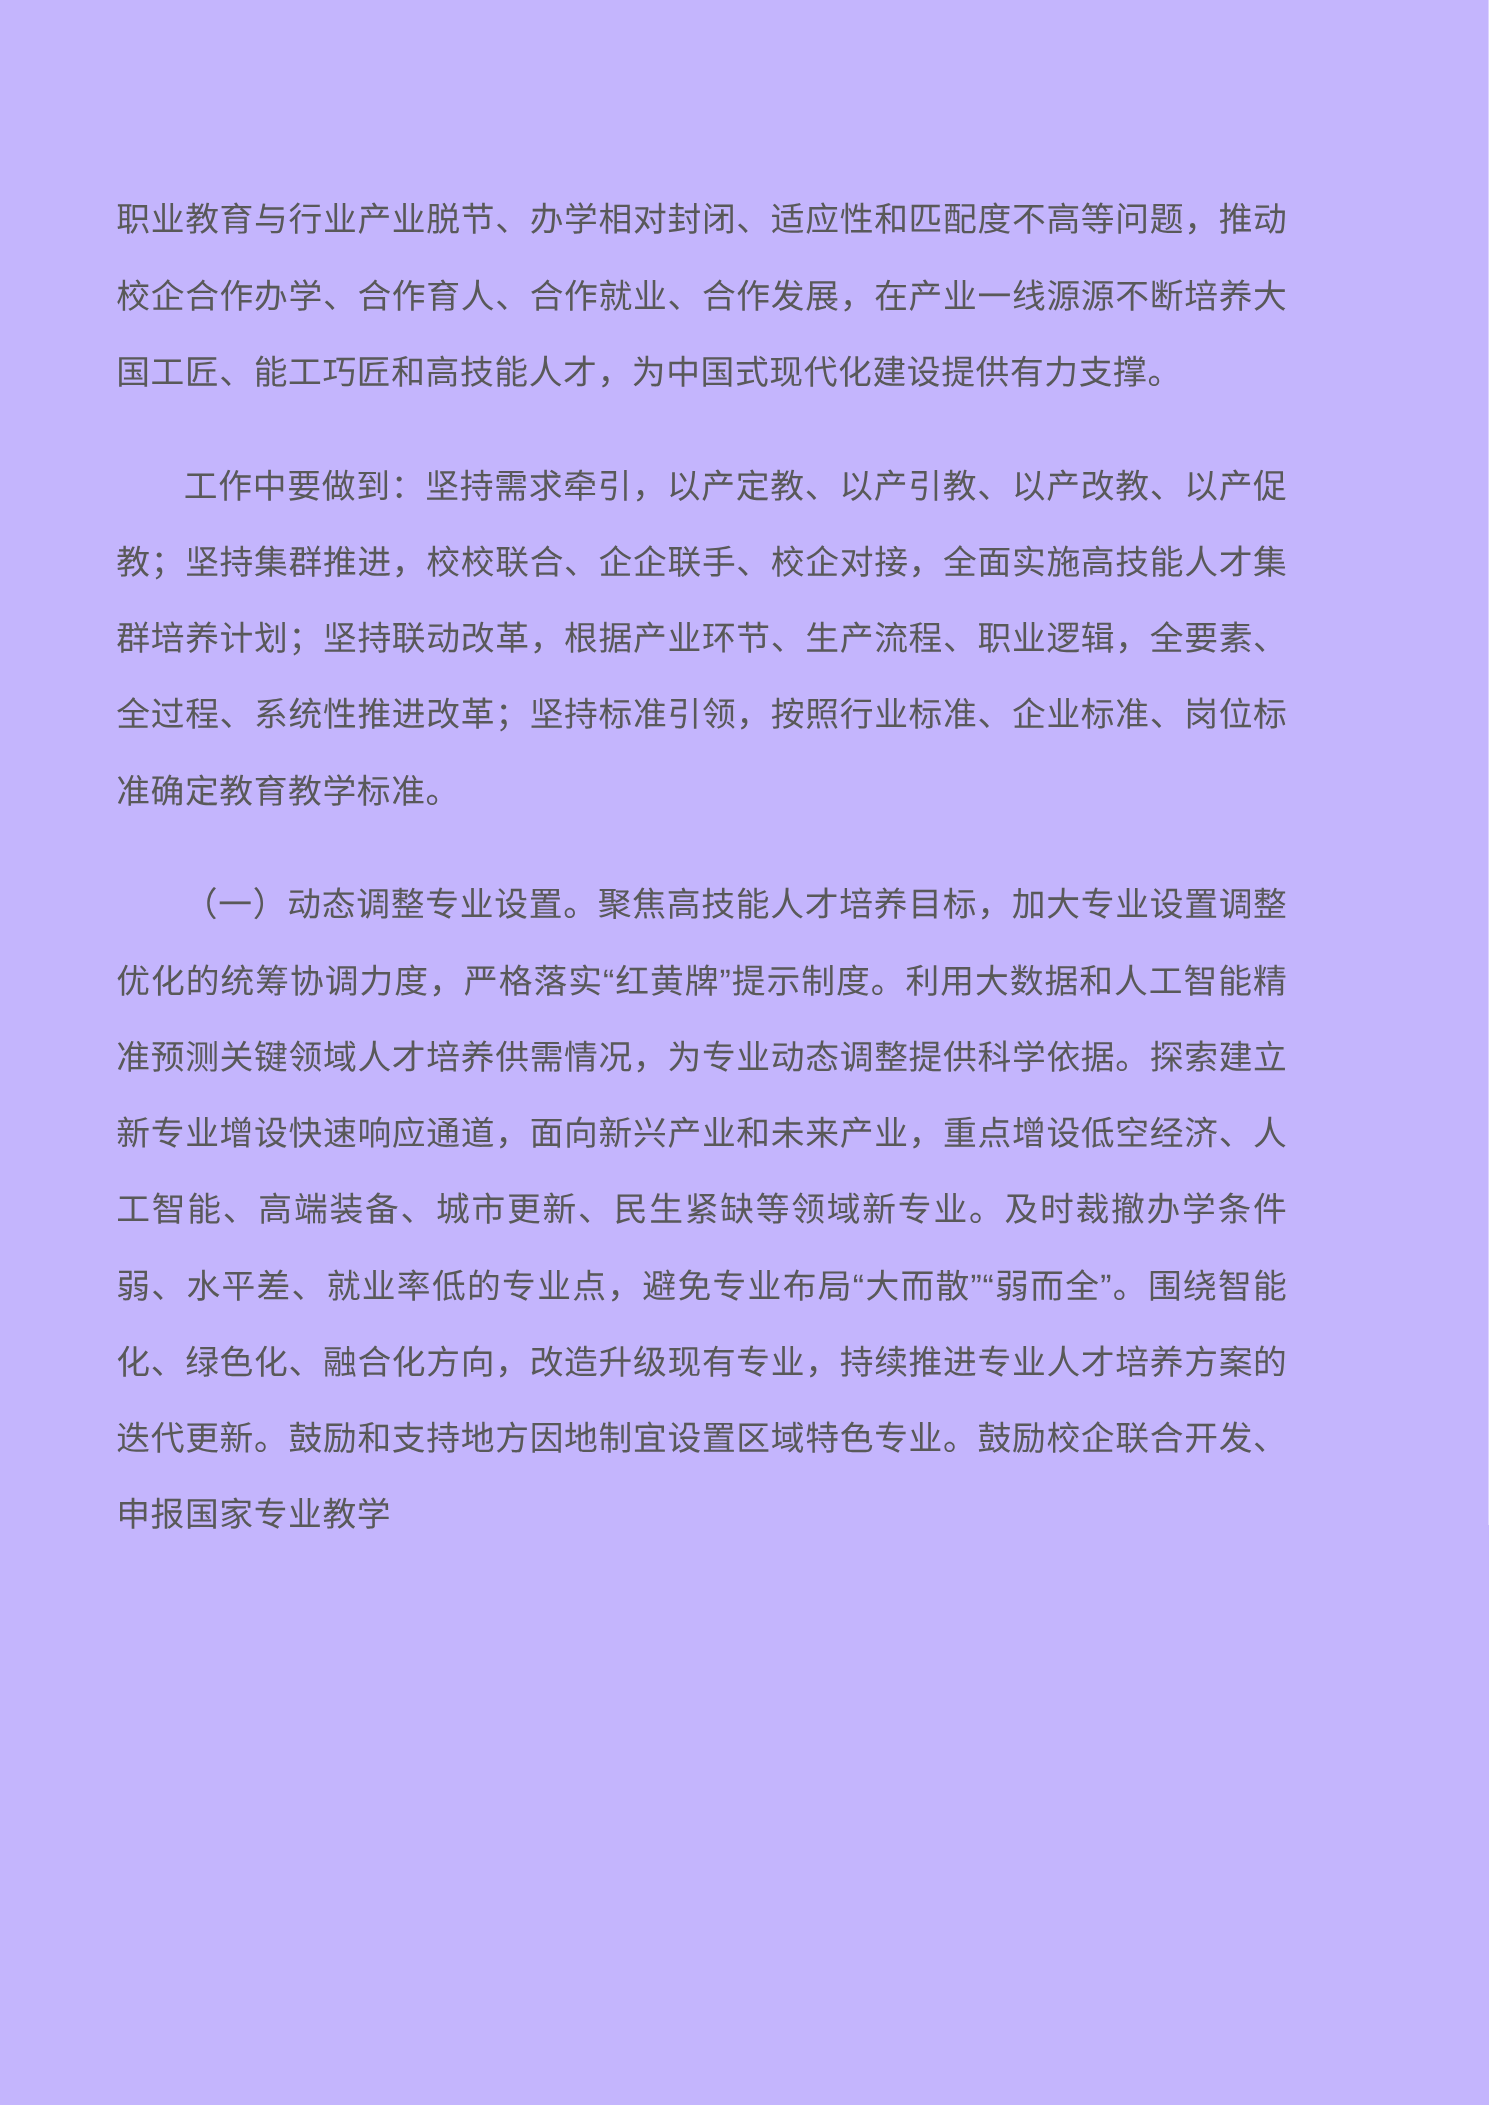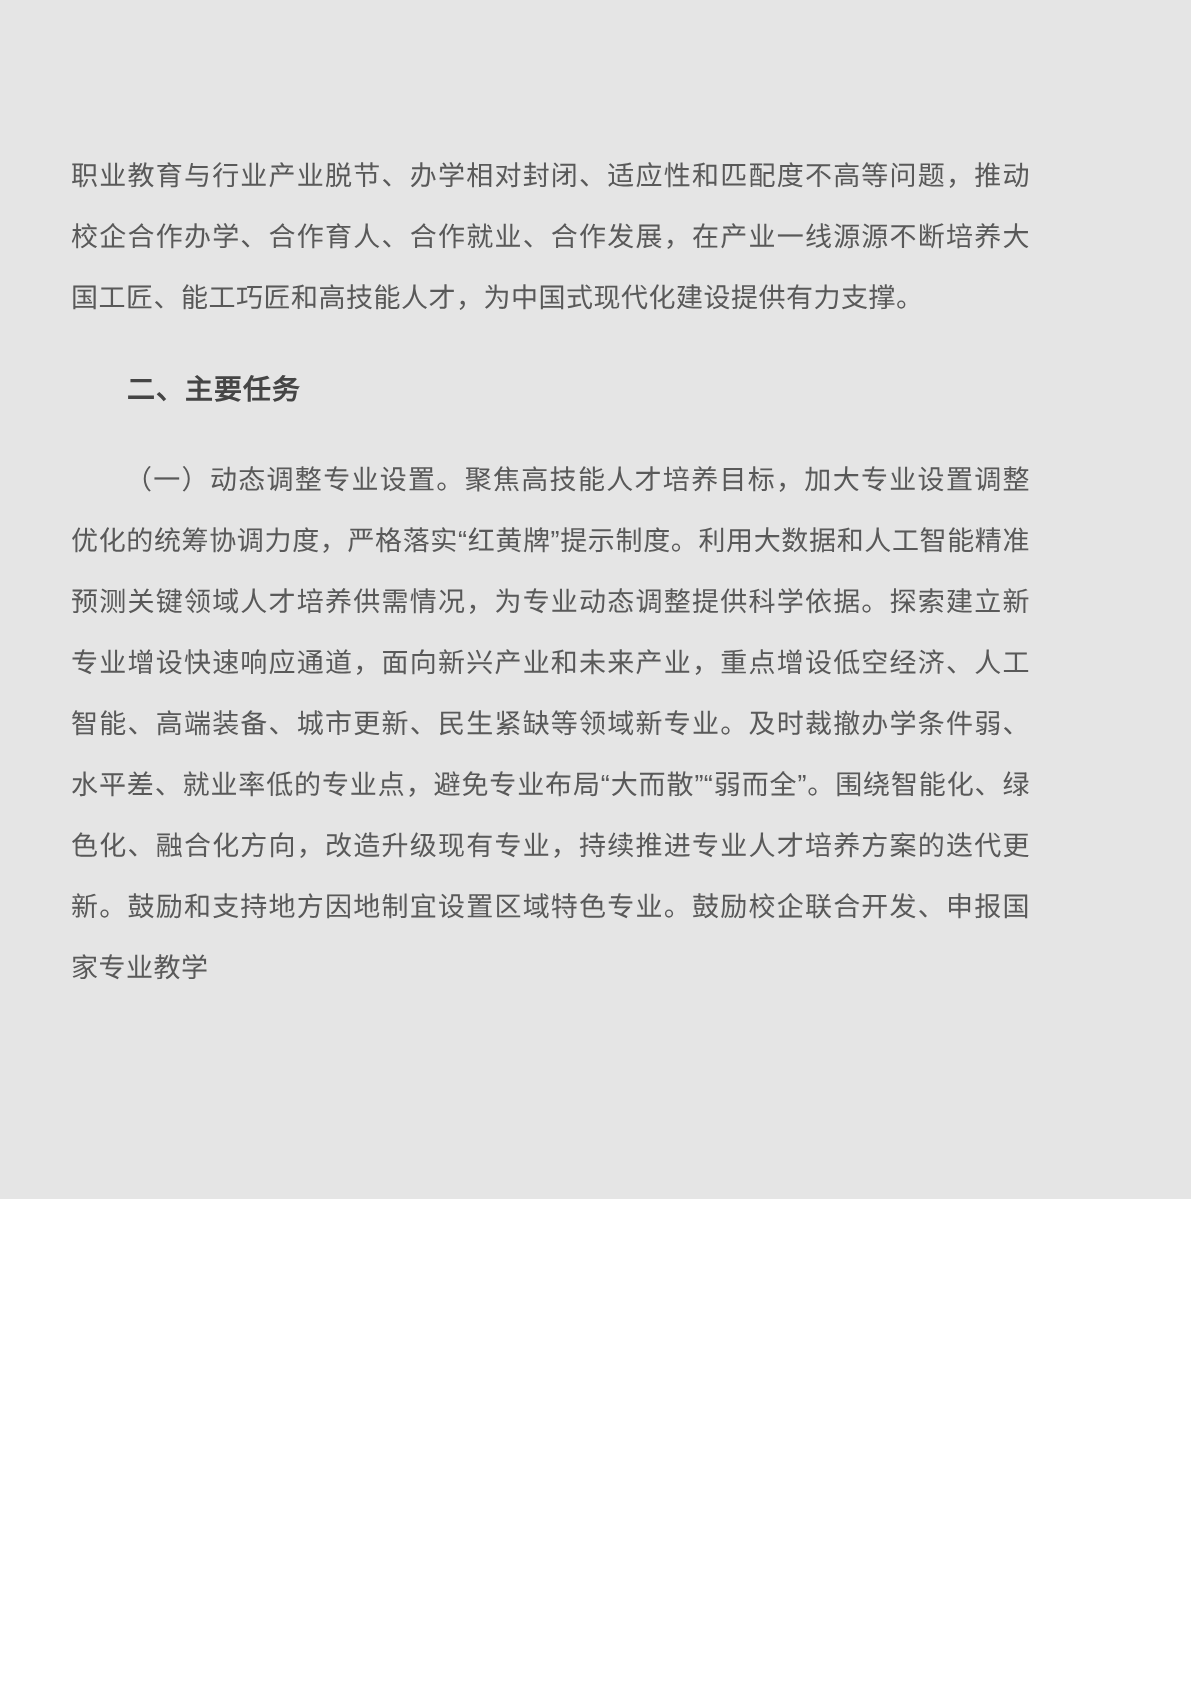--- a/index.html
+++ b/index.html
@@ -3,25 +3,25 @@
 <meta charset="utf-8">
 <style>
   html, body {
     margin: 0;
     padding: 0;
     background: #ffffff;
   }
   .page {
     position: relative;
     width: 1191px;
-    height: 1199px;
+    height: 1684px;
     margin: 0 auto;
-    background: #e5e5e5;
+    background: #c4b5fd;
     box-sizing: border-box;
-    padding: 146px 161px 0 71px;
+    padding: 146px 161px 0 93px;
     overflow: hidden;
     font-family: "Liberation Sans", "DejaVu Sans", sans-serif;
   }
   .para {
     margin: 0 0 30px 0;
     font-size: 27px;
     line-height: 61px;
     color: #595959;
     text-align: justify;
     text-justify: inter-ideograph;
@@ -40,18 +40,18 @@
     text-indent: 2em;
     letter-spacing: 1px;
   }
 </style>
 </head>
 <body>
 
 <div class="page">
   <p class="para">职业教育与行业产业脱节、办学相对封闭、适应性和匹配度不高等问题，推动校企合作办学、合作育人、合作就业、合作发展，在产业一线源源不断培养大国工匠、能工巧匠和高技能人才，为中国式现代化建设提供有力支撑。</p>
 
+  <p class="para indent">工作中要做到：坚持需求牵引，以产定教、以产引教、以产改教、以产促教；坚持集群推进，校校联合、企企联手、校企对接，全面实施高技能人才集群培养计划；坚持联动改革，根据产业环节、生产流程、职业逻辑，全要素、全过程、系统性推进改革；坚持标准引领，按照行业标准、企业标准、岗位标准确定教育教学标准。</p>
 
 
-  <h2 class="section-heading">二、主要任务</h2>
 
   <p class="para indent">（一）动态调整专业设置。聚焦高技能人才培养目标，加大专业设置调整优化的统筹协调力度，严格落实“红黄牌”提示制度。利用大数据和人工智能精准预测关键领域人才培养供需情况，为专业动态调整提供科学依据。探索建立新专业增设快速响应通道，面向新兴产业和未来产业，重点增设低空经济、人工智能、高端装备、城市更新、民生紧缺等领域新专业。及时裁撤办学条件弱、水平差、就业率低的专业点，避免专业布局“大而散”“弱而全”。围绕智能化、绿色化、融合化方向，改造升级现有专业，持续推进专业人才培养方案的迭代更新。鼓励和支持地方因地制宜设置区域特色专业。鼓励校企联合开发、申报国家专业教学</p>
 </div>
 
 </body></html>

